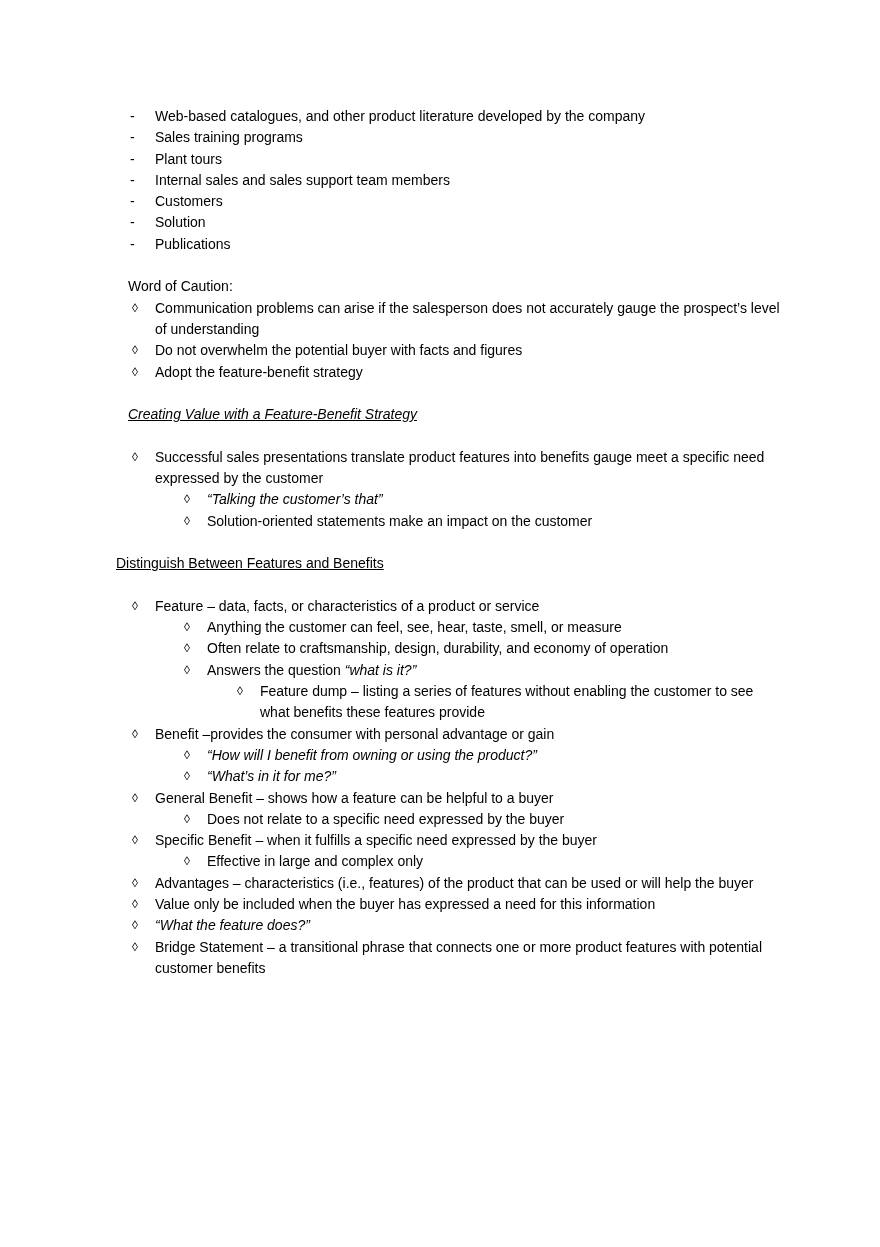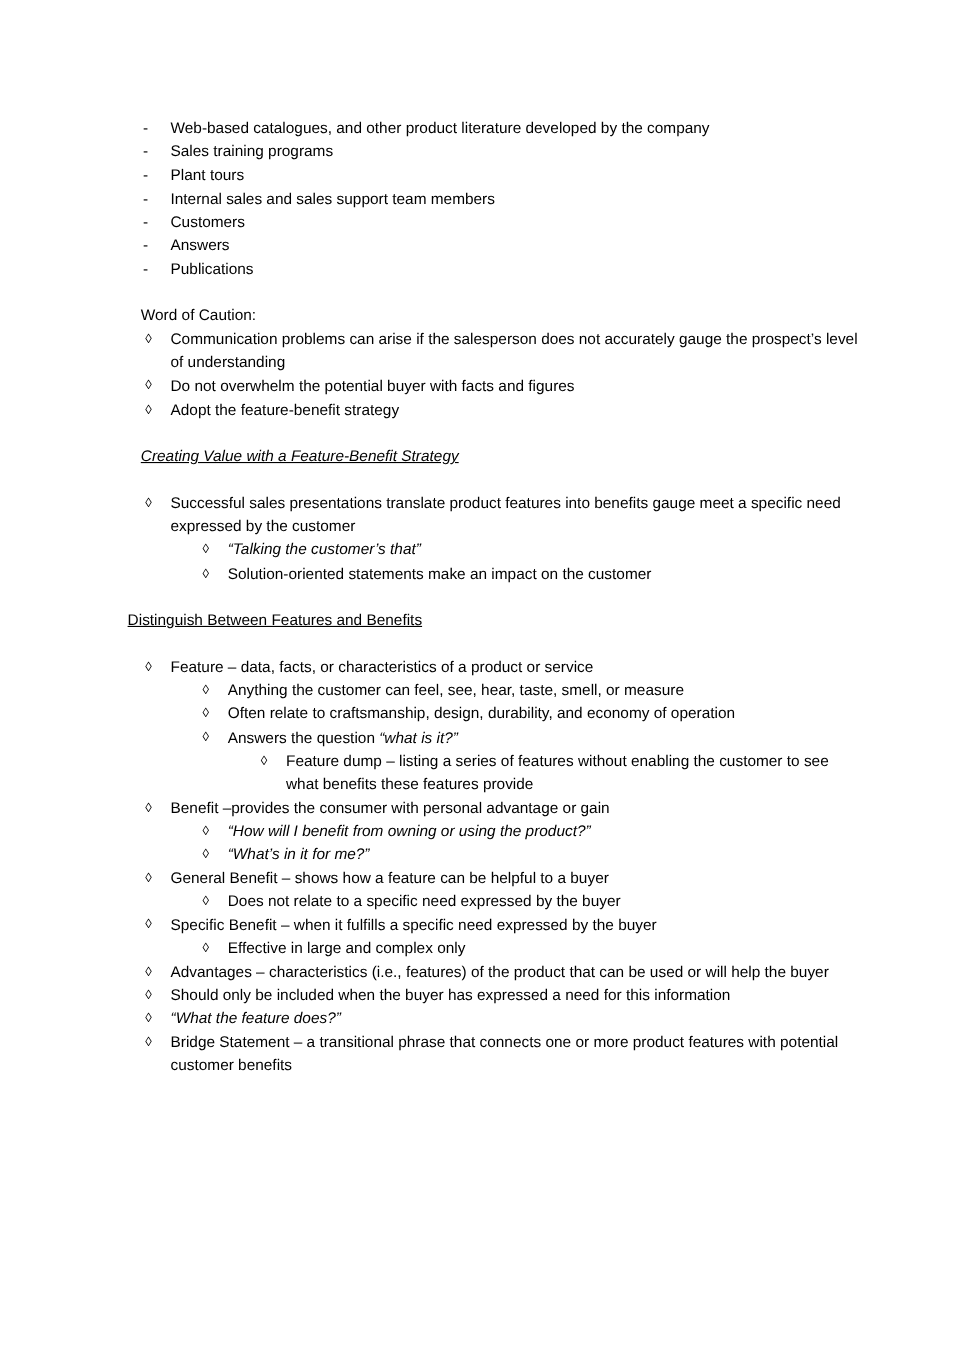--- a/index.html
+++ b/index.html
@@ -73,21 +73,21 @@
       <div class="row dash">
         <span class="bullet">-</span>
         <span class="text"><span>Internal sales and sales support team members</span></span>
       </div>
       <div class="row dash">
         <span class="bullet">-</span>
         <span class="text"><span>Customers</span></span>
       </div>
       <div class="row dash">
         <span class="bullet">-</span>
-        <span class="text"><span>Answers</span></span>
+        <span class="text"><span>Solution</span></span>
       </div>
       <div class="row dash">
         <span class="bullet">-</span>
         <span class="text"><span>Publications</span></span>
       </div>
       <div class="row spacer"></div>
       <div class="row label">
         <span class="text"><span>Word of Caution:</span></span>
       </div>
       <div class="row d1">
@@ -171,21 +171,21 @@
       <div class="row d2">
         <span class="bullet">◊</span>
         <span class="text"><span>Effective in large and complex only</span></span>
       </div>
       <div class="row d1">
         <span class="bullet">◊</span>
         <span class="text"><span>Advantages – characteristics (i.e., features) of the product that can be used or will help the buyer</span></span>
       </div>
       <div class="row d1">
         <span class="bullet">◊</span>
-        <span class="text"><span>Should only be included when the buyer has expressed a need for this information</span></span>
+        <span class="text"><span>Value only be included when the buyer has expressed a need for this information</span></span>
       </div>
       <div class="row d1">
         <span class="bullet">◊</span>
         <span class="text"><em>“What the feature does?”</em></span>
       </div>
       <div class="row d1">
         <span class="bullet">◊</span>
         <span class="text"><span>Bridge Statement – a transitional phrase that connects one or more product features with potential customer benefits</span></span>
       </div>
     </div>

